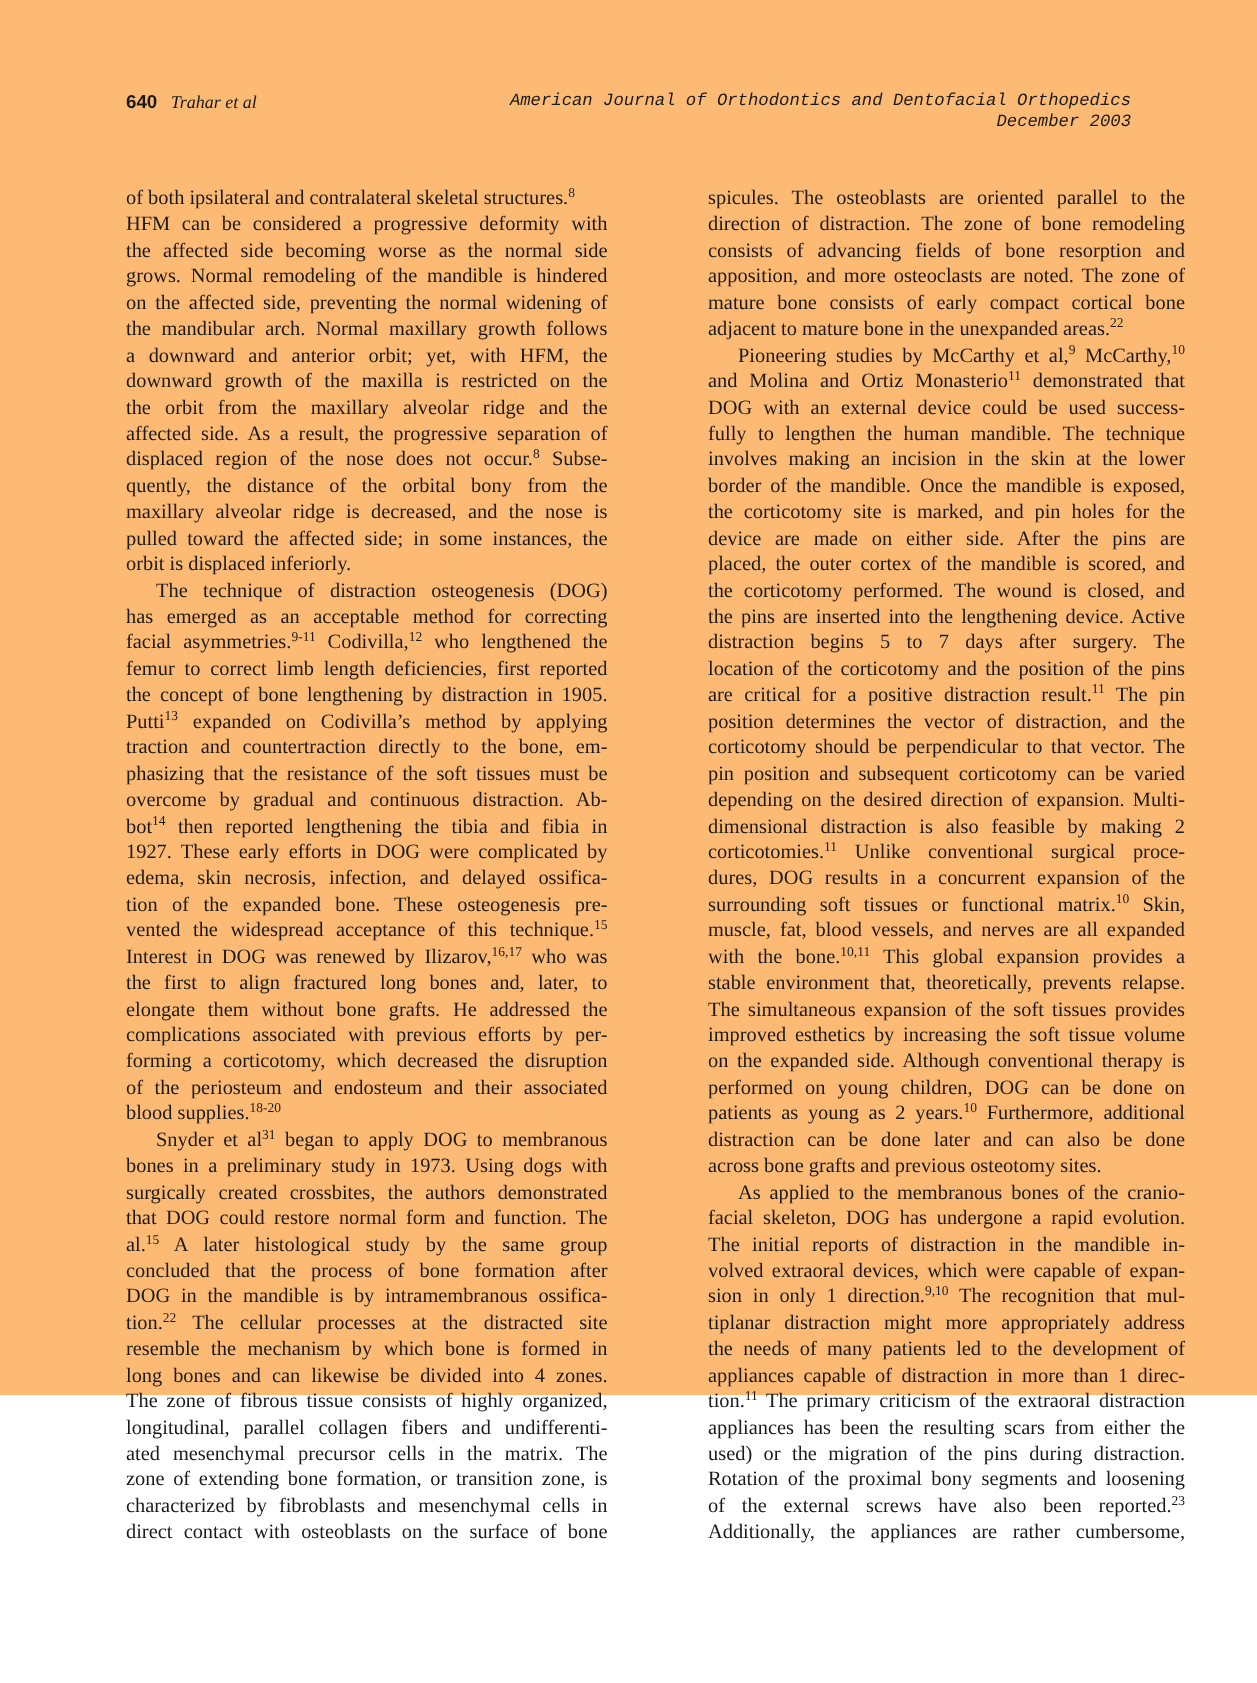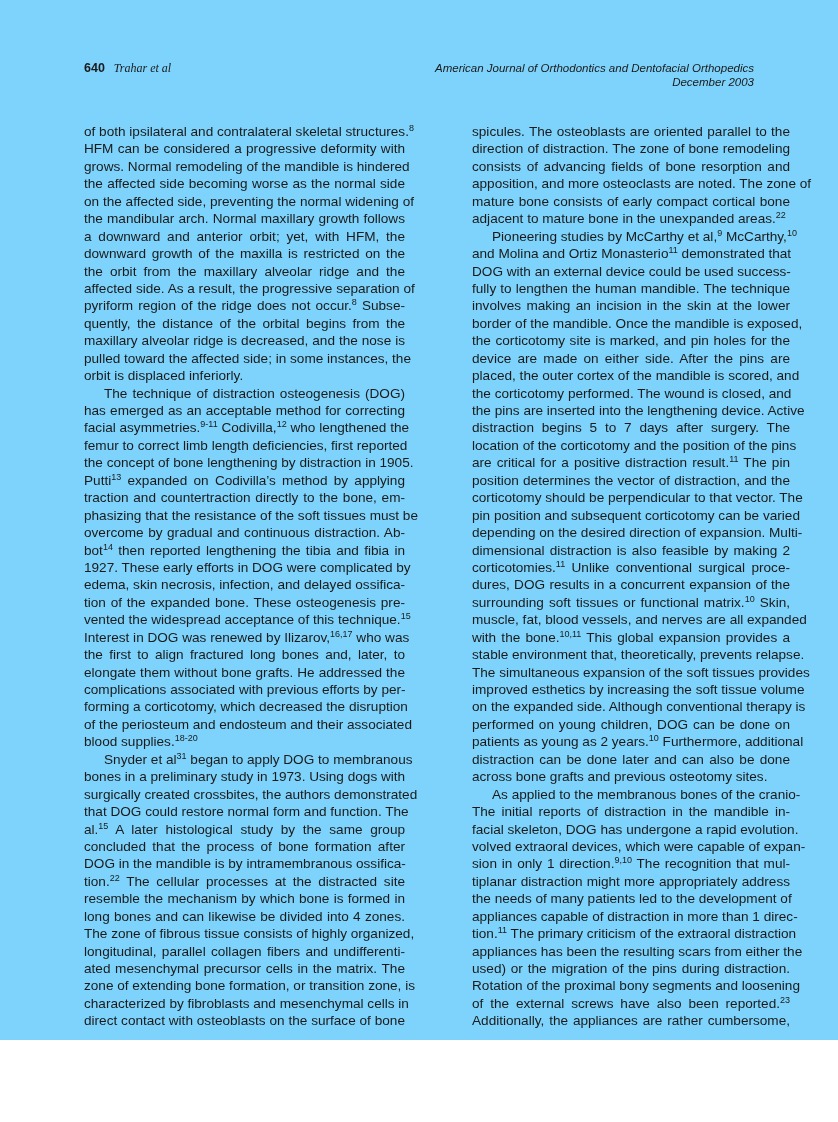--- a/index.html
+++ b/index.html
@@ -1,22 +1,22 @@
 <!DOCTYPE html>
 <html><head>
 <meta charset="utf-8">
 <style>
   html, body { margin: 0; padding: 0; background: #ffffff; }
   body { width: 838px; height: 1122px; position: relative; overflow: hidden; color: #1a1a1a; }
-  .page { position: absolute; left: 0; top: 0; width: 838px; height: 1040px; background: #7dd3fc; }
+  .page { position: absolute; left: 0; top: 0; width: 838px; height: 930px; background: #fdba74; }
   .hdr-left { position: absolute; left: 84px; top: 61px; font-family: "Liberation Serif", serif; font-size: 12px; white-space: nowrap; }
   .pgnum { font-family: "Liberation Sans", sans-serif; font-weight: bold; font-size: 12.5px; margin-right: 6px; }
   .running { font-style: italic; font-size: 12px; }
-  .hdr-right { position: absolute; right: 84px; top: 61px; text-align: right; font-family: Liberation Sans, sans-serif; font-style: italic; font-size: 11.5px; line-height: 14px; }
-  .col { position: absolute; top: 123px; font-family: Liberation Sans, sans-serif; font-size: 13.6px; line-height: 17.45px; }
+  .hdr-right { position: absolute; right: 84px; top: 61px; text-align: right; font-family: Liberation Mono, monospace; font-style: italic; font-size: 11.5px; line-height: 14px; }
+  .col { position: absolute; top: 123px; font-family: Liberation Serif, serif; font-size: 13.6px; line-height: 17.45px; }
   .col.left { left: 84px; width: 321px; }
   .col.right { left: 437px; width: 318px; margin-left: 35px; }
   .ln { display: block; height: 17.45px; white-space: nowrap; text-align: justify; text-align-last: justify; overflow: visible; }
   .ln.last { text-align-last: left; }
   .ln.indent { text-indent: 20px; }
   sup { font-size: 9px; line-height: 0; vertical-align: 5px; }
 </style>
 </head>
 <body>
 
@@ -26,30 +26,30 @@
     <span class="running">Trahar et al</span>
   </div>
   <div class="hdr-right">
     <div>American Journal of Orthodontics and Dentofacial Orthopedics</div>
     <div>December 2003</div>
   </div>
 
   <div class="col left" id="col-left">
       <span class="ln last"><span>of both ipsilateral and contralateral skeletal structures.</span><sup>8</sup></span>
       <span class="ln"><span>HFM can be considered a progressive deformity with</span></span>
+      <span class="ln"><span>the affected side becoming worse as the normal side</span></span>
       <span class="ln"><span>grows. Normal remodeling of the mandible is hindered</span></span>
-      <span class="ln"><span>the affected side becoming worse as the normal side</span></span>
       <span class="ln"><span>on the affected side, preventing the normal widening of</span></span>
       <span class="ln"><span>the mandibular arch. Normal maxillary growth follows</span></span>
       <span class="ln"><span>a downward and anterior orbit; yet, with HFM, the</span></span>
       <span class="ln"><span>downward growth of the maxilla is restricted on the</span></span>
       <span class="ln"><span>the orbit from the maxillary alveolar ridge and the</span></span>
       <span class="ln"><span>affected side. As a result, the progressive separation of</span></span>
-      <span class="ln"><span>pyriform region of the ridge does not occur.</span><sup>8</sup><span> Subse-</span></span>
-      <span class="ln"><span>quently, the distance of the orbital begins from the</span></span>
+      <span class="ln"><span>displaced region of the nose does not occur.</span><sup>8</sup><span> Subse-</span></span>
+      <span class="ln"><span>quently, the distance of the orbital bony from the</span></span>
       <span class="ln"><span>maxillary alveolar ridge is decreased, and the nose is</span></span>
       <span class="ln"><span>pulled toward the affected side; in some instances, the</span></span>
       <span class="ln last"><span>orbit is displaced inferiorly.</span></span>
       <span class="ln indent"><span>The technique of distraction osteogenesis (DOG)</span></span>
       <span class="ln"><span>has emerged as an acceptable method for correcting</span></span>
       <span class="ln"><span>facial asymmetries.</span><sup>9-11</sup><span> Codivilla,</span><sup>12</sup><span> who lengthened the</span></span>
       <span class="ln"><span>femur to correct limb length deficiencies, first reported</span></span>
       <span class="ln"><span>the concept of bone lengthening by distraction in 1905.</span></span>
       <span class="ln"><span>Putti</span><sup>13</sup><span> expanded on Codivilla’s method by applying</span></span>
       <span class="ln"><span>traction and countertraction directly to the bone, em-</span></span>
@@ -117,22 +117,22 @@
       <span class="ln"><span>with the bone.</span><sup>10,11</sup><span> This global expansion provides a</span></span>
       <span class="ln"><span>stable environment that, theoretically, prevents relapse.</span></span>
       <span class="ln"><span>The simultaneous expansion of the soft tissues provides</span></span>
       <span class="ln"><span>improved esthetics by increasing the soft tissue volume</span></span>
       <span class="ln"><span>on the expanded side. Although conventional therapy is</span></span>
       <span class="ln"><span>performed on young children, DOG can be done on</span></span>
       <span class="ln"><span>patients as young as 2 years.</span><sup>10</sup><span> Furthermore, additional</span></span>
       <span class="ln"><span>distraction can be done later and can also be done</span></span>
       <span class="ln last"><span>across bone grafts and previous osteotomy sites.</span></span>
       <span class="ln indent"><span>As applied to the membranous bones of the cranio-</span></span>
+      <span class="ln"><span>facial skeleton, DOG has undergone a rapid evolution.</span></span>
       <span class="ln"><span>The initial reports of distraction in the mandible in-</span></span>
-      <span class="ln"><span>facial skeleton, DOG has undergone a rapid evolution.</span></span>
       <span class="ln"><span>volved extraoral devices, which were capable of expan-</span></span>
       <span class="ln"><span>sion in only 1 direction.</span><sup>9,10</sup><span> The recognition that mul-</span></span>
       <span class="ln"><span>tiplanar distraction might more appropriately address</span></span>
       <span class="ln"><span>the needs of many patients led to the development of</span></span>
       <span class="ln"><span>appliances capable of distraction in more than 1 direc-</span></span>
       <span class="ln"><span>tion.</span><sup>11</sup><span> The primary criticism of the extraoral distraction</span></span>
       <span class="ln"><span>appliances has been the resulting scars from either the</span></span>
       <span class="ln"><span>used) or the migration of the pins during distraction.</span></span>
       <span class="ln"><span>Rotation of the proximal bony segments and loosening</span></span>
       <span class="ln"><span>of the external screws have also been reported.</span><sup>23</sup></span>

